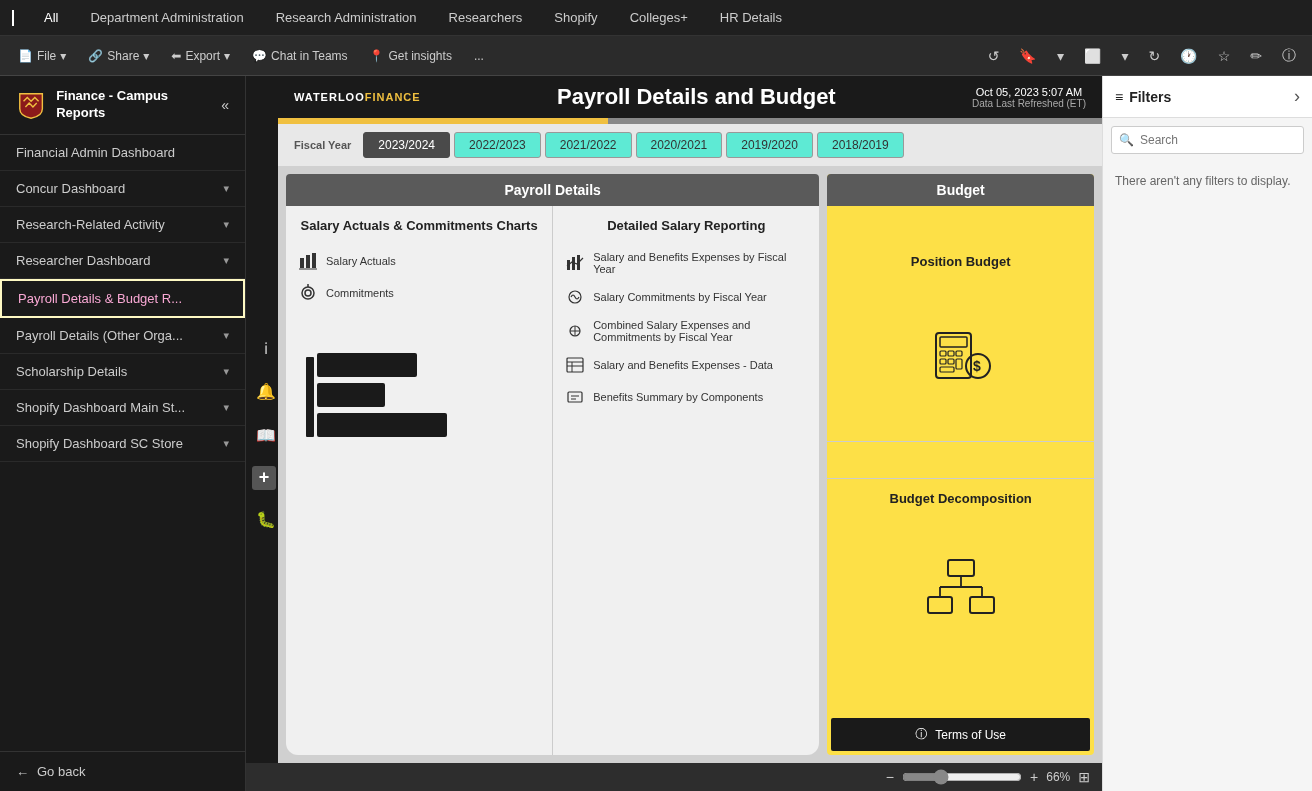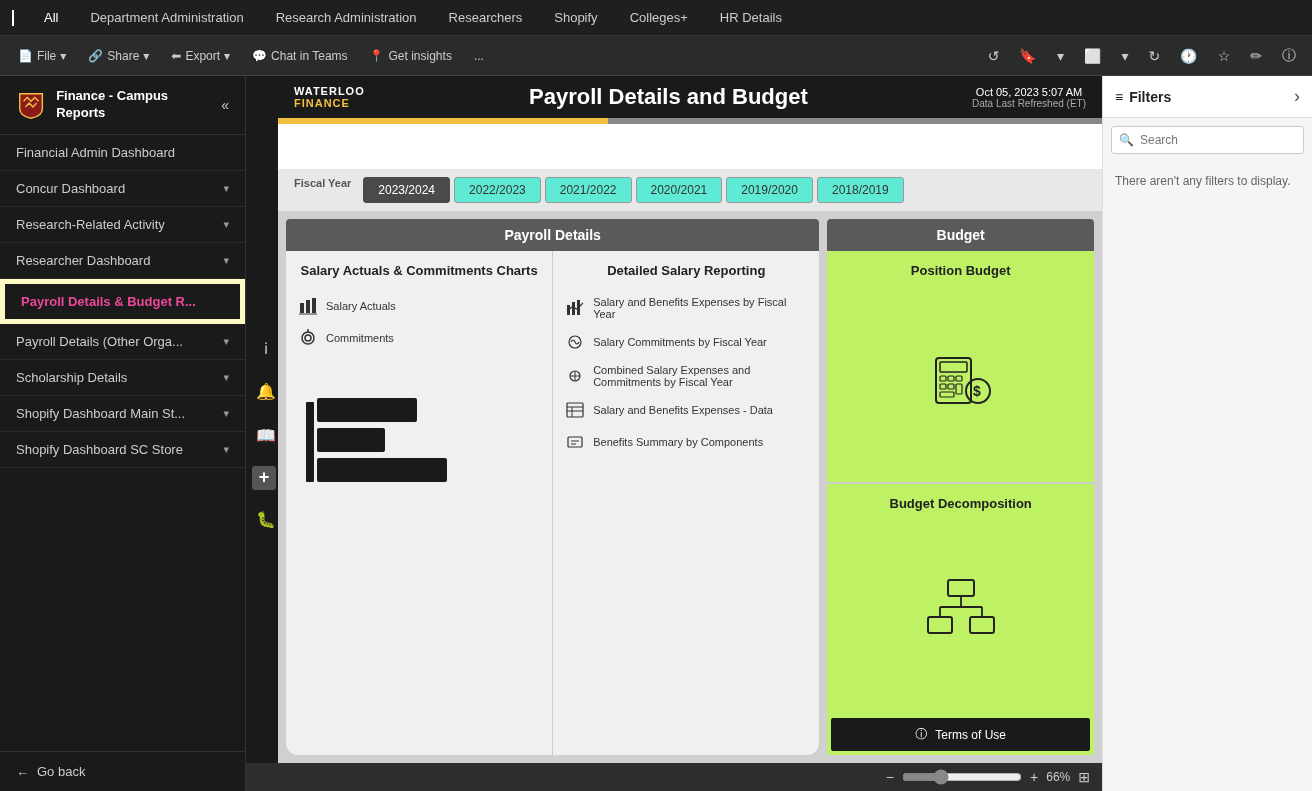--- a/index.html
+++ b/index.html
@@ -102,23 +102,23 @@
       font-size: 13px;
       color: #ccc;
       cursor: pointer;
       display: flex;
       align-items: center;
       justify-content: space-between;
       border-bottom: 1px solid #2a2a2a;
     }
     .sidebar-item.active {
       background: #1a1a1a;
-      color: #ec4899;
-      border: 5px solid #fef9c3;
-      font-weight: 700;
+      color: #f9a8d4;
+      border: 2px solid #fef9c3;
+      font-weight: 400;
     }
     .sidebar-item .chevron { font-size: 11px; color: #999; }
     .sidebar-footer {
       padding: 12px 16px;
       border-top: 1px solid #333;
       display: flex;
       align-items: center;
       gap: 8px;
       cursor: pointer;
       color: #ccc;
@@ -164,21 +164,21 @@
     
     .report-header {
       background: #1a1a1a;
       display: flex;
       align-items: center;
       justify-content: space-between;
       padding: 8px 16px;
     }
     .report-header-logo {
       display: flex;
-      flex-direction: column;
+      flex-direction: row;
       align-items: flex-start;
     }
     .report-header-logo .brand-top {
       font-size: 11px;
       color: #fff;
       font-weight: 700;
       letter-spacing: 1px;
     }
     .report-header-logo .brand-bottom {
       font-size: 11px;
@@ -198,23 +198,23 @@
     }
     .report-header-bar {
       height: 6px;
       background: linear-gradient(to right, #f0c040 40%, #888 40%);
     }
 
     
     .fiscal-year-row {
       background: #e8e8e8;
       display: flex;
+      align-items: center;
       padding: 8px 16px;
       gap: 4px;
-      margin-top: 45px;
     }
     .fiscal-label {
       font-size: 11px;
       color: #555;
       margin-right: 8px;
       font-weight: 600;
     }
     .fy-btn {
       padding: 5px 14px;
       font-size: 12px;
@@ -299,24 +299,25 @@
       display: flex;
       flex-direction: column;
       align-items: flex-start;
       margin-top: 16px;
       padding: 8px;
     }
 
     
     .budget-panel {
       flex: 1;
-      background: #bef264;
+      background: #fde047;
       border-radius: 4px;
       display: flex;
       flex-direction: column;
+      gap: 36px;
     }
     .budget-sub {
       flex: 1;
       padding: 12px;
       display: flex;
       flex-direction: column;
       align-items: center;
     }
     .budget-sub + .budget-sub {
       border-top: 1px solid #ccc;

